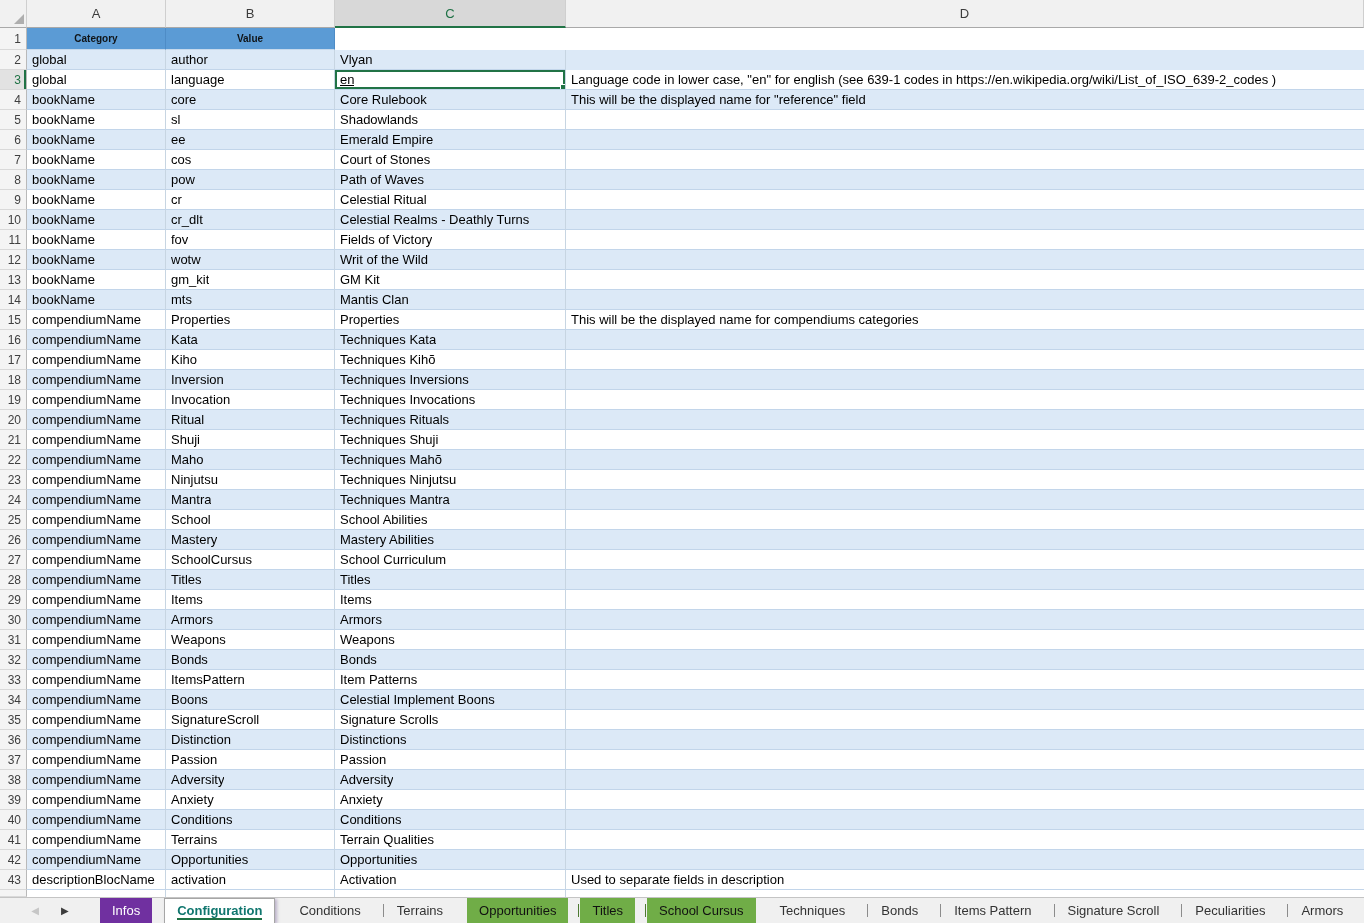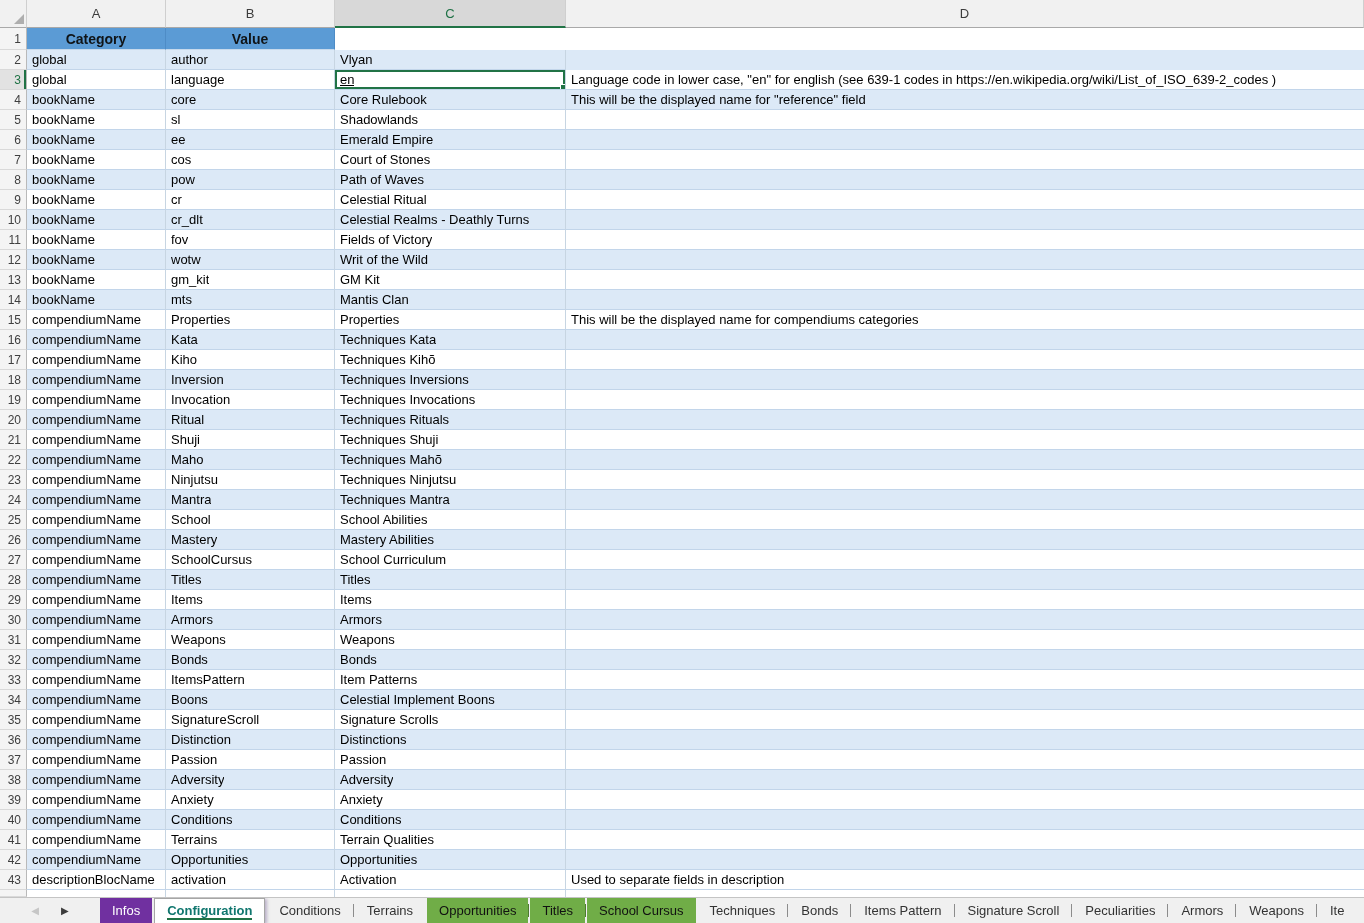--- a/index.html
+++ b/index.html
@@ -23,21 +23,21 @@
   .c-gutter { width:27px; flex:0 0 27px; }
   .c-a { width:139px; flex:0 0 139px; }
   .c-b { width:169px; flex:0 0 169px; }
   .c-c { width:231px; flex:0 0 231px; }
   .c-d { flex:1 1 auto; min-width:0; }
 
   
   .grid-row { display:flex; }
   .row1 { height:22px; flex:0 0 auto; }
   .row1 .gutter-cell { font-size:12px; }
-  .hdr-cell { background:#5B9BD5; color:#101417; font-weight:bold; font-size:14px;
+  .hdr-cell { background:#5B9BD5; color:#101417; font-weight:bold; font-size:10px;
     display:flex; align-items:center; justify-content:center;
     border-right:1px solid #4E8CC6; border-bottom:1px solid #C6D9EC;
     white-space:nowrap; overflow:hidden; }
   .hdr-cell.c-d { border-right:none; }
 
   
   .data-row { height:20px; flex:0 0 auto; background:#FFFFFF; }
   .data-row.banded { background:#DCE9F7; }
   .cell { display:flex; align-items:center; font-size:13px; color:#000;
     border-right:1px solid #C7D5E2; border-bottom:1px solid #C2D5EA;
@@ -64,21 +64,21 @@
   .tabbar { height:26px; flex:0 0 auto; background:#F0F0F0;
     border-top:1px solid #C4C4C4; display:flex; align-items:stretch;
     overflow:hidden; }
   .tabnav { width:100px; flex:0 0 100px; display:flex; align-items:center;
     justify-content:center; gap:22px; }
   .tabnav .arrow { font-size:10px; line-height:1; }
   .arrow-left { color:#C6C6C6; }
   .arrow-right { color:#3C3C3C; }
 
   .tab { display:flex; align-items:center; padding:0 12px; font-size:13px;
-    color:#333; position:relative; margin-right:2px; white-space:nowrap; }
+    color:#333; position:relative; margin-right:12px; white-space:nowrap; }
   .tab.purple { background:#7030A0; color:#FFFFFF; }
   .tab.green { background:#70AD47; color:#111; }
   .tab.active { background:#FFFFFF; color:#0f766e; font-weight:bold;
     border:1px solid #A6A6A6; border-bottom:none;
     box-shadow:2px 1px 3px rgba(90,60,130,0.35); }
   .tab.active .tab-label { border-bottom:2px solid #1E7145; }
   .tab.plain + .tab.plain::before,
   .tab.green + .tab.green::before {
     content:""; position:absolute; left:-2px; top:6px; width:1px; height:13px;
     background:#8C8C8C; }

